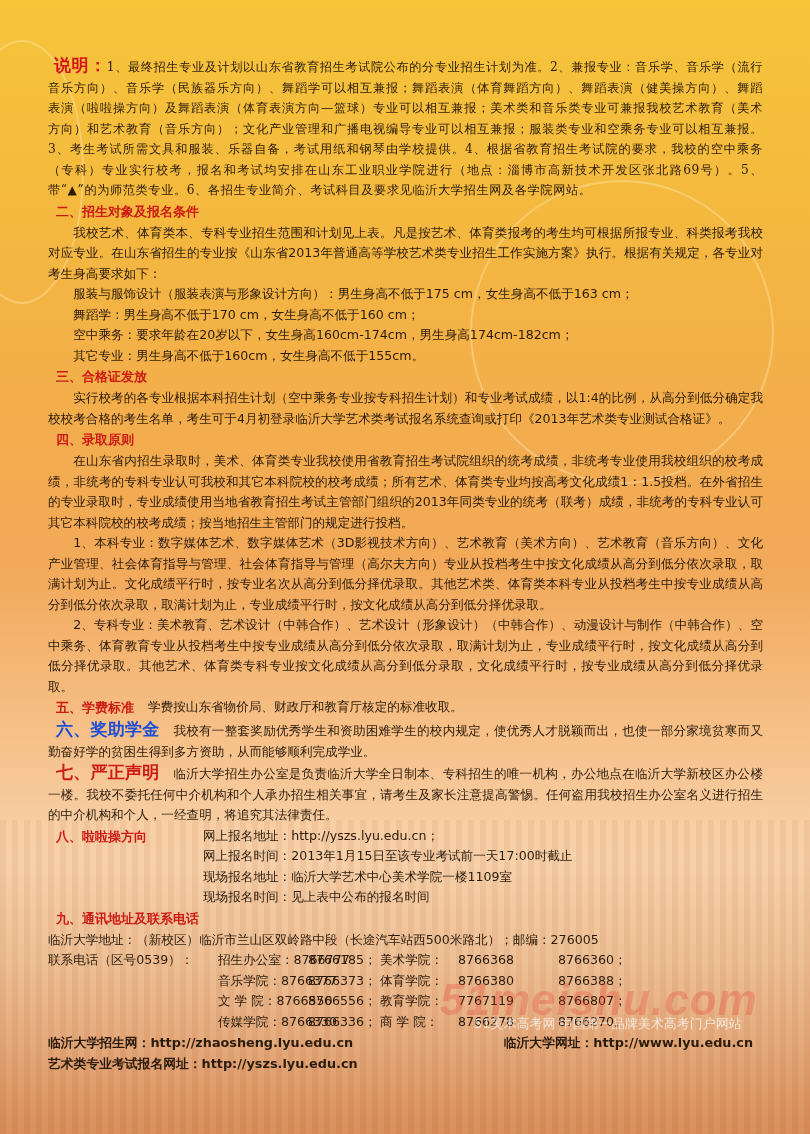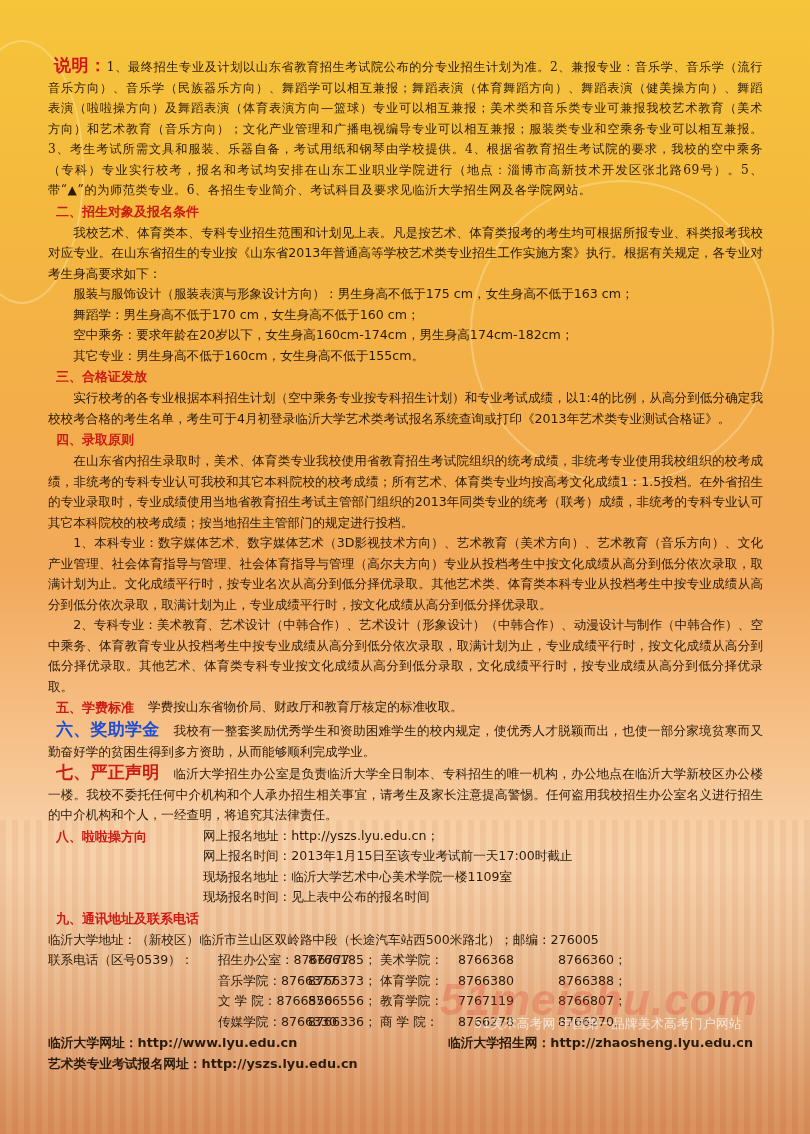--- a/index.html
+++ b/index.html
@@ -125,22 +125,22 @@
       <span style="white-space:nowrap;">传媒学院：8766330</span>
       <span>8766336；</span>
       <span>商 学 院：</span>
       <span>8766278</span>
       <span>8766270。</span>
     </div>
   </div>
 
   <div class="web">
     <div class="web-row">
+      <span><span>临沂大学招生网：</span><span>http://zhaosheng.lyu.edu.cn</span></span>
       <span><span>临沂大学网址：</span><span>http://www.lyu.edu.cn</span></span>
-      <span><span>临沂大学招生网：</span><span>http://zhaosheng.lyu.edu.cn</span></span>
     </div>
     <div>
       <span>艺术类专业考试报名网址：</span><span>http://yszs.lyu.edu.cn</span>
     </div>
   </div>
 </div>
 
 <div class="wm">51meishu.com</div>
 <div class="wm2">51美术高考网    中国第一品牌美术高考门户网站</div>
 

